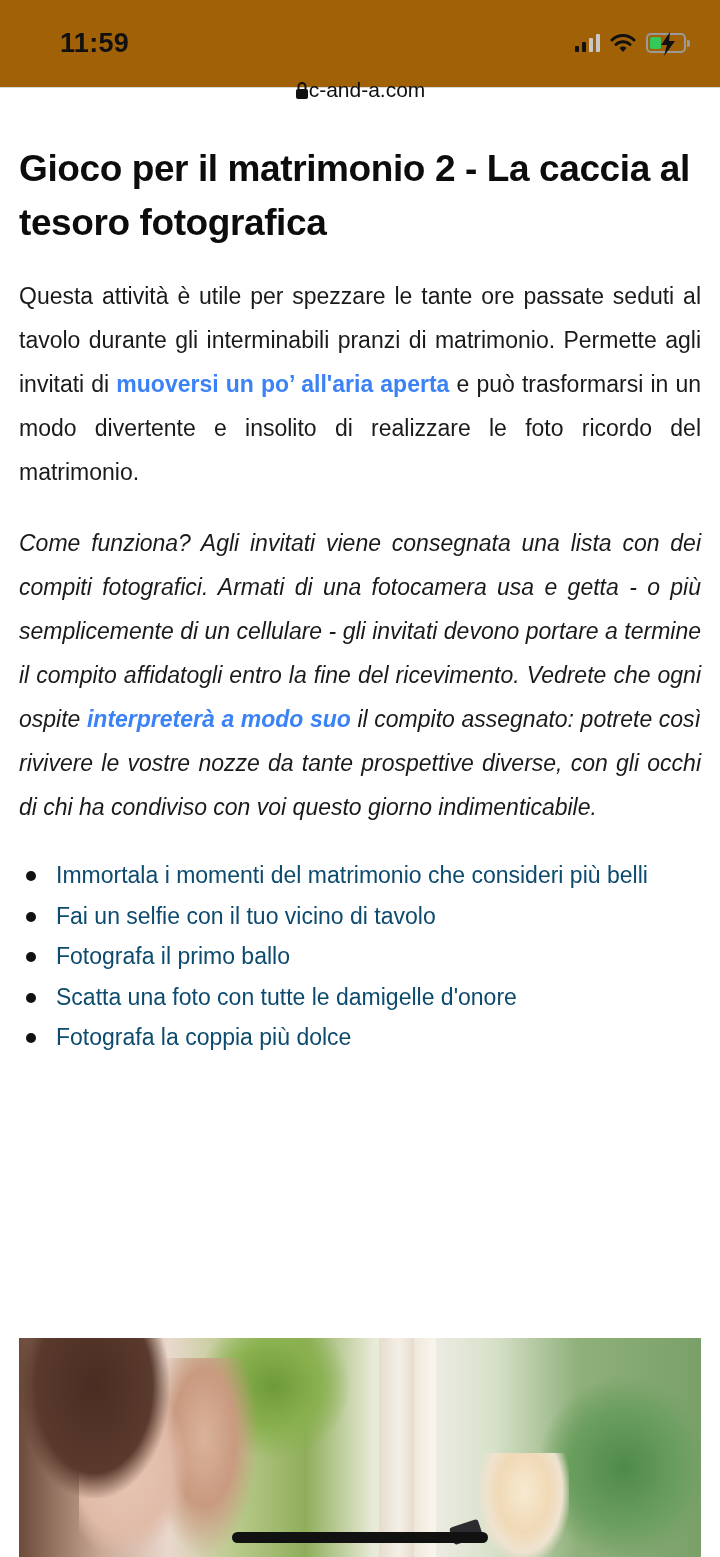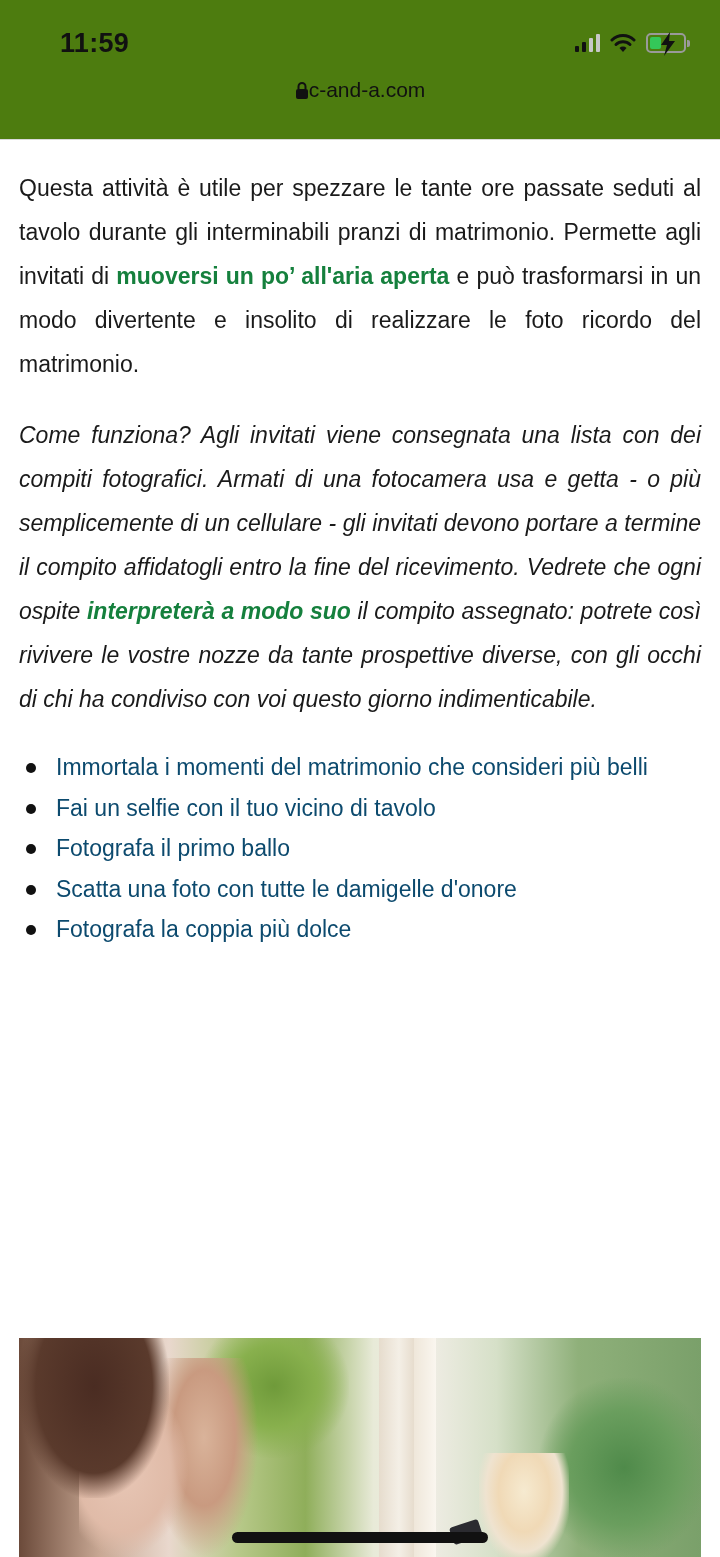--- a/index.html
+++ b/index.html
@@ -1,36 +1,36 @@
 <!DOCTYPE html>
 <html><head>
 <meta charset="utf-8">
 <style>
   * { box-sizing: border-box; margin: 0; padding: 0; }
   html, body { width: 720px; height: 1557px; overflow: hidden; background: #ffffff; }
   body { font-family: "Liberation Sans", sans-serif; color: #111; position: relative; }
 
-  .chrome { position: absolute; left: 0; top: 0; width: 720px; height: 140px; background: #4d7c0f; border-bottom: 1px solid #d9d9d9; }
+  .chrome { position: absolute; left: 0; top: 0; width: 720px; height: 88px; background: #a16207; border-bottom: 1px solid #d9d9d9; }
   .time { position: absolute; left: 60px; top: 28px; font-size: 27px; font-weight: bold; letter-spacing: 0.3px; color: #111; }
   .status-icons { position: absolute; right: 34px; top: 33px; display: flex; align-items: center; gap: 10px; }
   .signal { display: flex; align-items: flex-end; gap: 3px; height: 18px; }
   .signal span { width: 4px; border-radius: 1px; background: #111; }
   .signal span.off { background: #c8c8c8; }
   .battery { position: relative; width: 40px; height: 20px; border: 2px solid #9a9a9a; border-radius: 5px; }
   .battery .fill { position: absolute; left: 2px; top: 2px; width: 11px; height: 12px; background: #34c759; border-radius: 2px; }
   .battery .cap { position: absolute; right: -6px; top: 5px; width: 3px; height: 7px; background: #9a9a9a; border-radius: 0 2px 2px 0; }
   .battery .bolt { position: absolute; left: 11px; top: -3px; }
 
   .url-bar { position: absolute; left: 0; right: 0; top: 78px; display: flex; justify-content: center; align-items: center; gap: 0; font-size: 21px; color: #111; }
 
   .article { position: absolute; left: 19px; top: 142px; width: 682px; }
   .title { font-size: 37px; font-weight: bold; line-height: 54px; letter-spacing: -0.4px; color: #0c0c0c; }
   .para { margin-top: 24px; font-size: 23px; line-height: 44px; text-align: justify; color: #1a1a1a; }
   .para + .para { margin-top: 27px; font-style: italic; }
-  .para b { font-weight: bold; color: #15803d; }
+  .para b { font-weight: bold; color: #3b82f6; }
   .subhead { margin-top: 26px; font-size: 23px; font-weight: bold; line-height: 40px; color: #0c0c0c; letter-spacing: -0.2px; }
   .list { margin-top: 26px; list-style: none; }
   .list li { position: relative; padding-left: 37px; font-size: 23px; line-height: 40.5px; color: #0c4a6e; }
   .list li::before { content: ""; position: absolute; left: 7px; top: 16px; width: 10px; height: 10px; border-radius: 50%; background: #111; }
 
   .photo { position: absolute; left: 19px; top: 1338px; width: 682px; height: 219px; overflow: hidden;
     background: linear-gradient(90deg, #6b4a3a 0%, #c9a995 12%, #e9d8cd 22%, #b8c98a 32%, #8fae5a 42%, #e8ead8 52%, #f0ede5 60%, #d6e0c8 70%, #8fb07a 82%, #7aa06a 100%); }
   .photo .hair { position: absolute; left: 0; top: 0; width: 150px; height: 160px; background: radial-gradient(ellipse at 50% 30%, #4a2c22 0%, #5a3a2c 55%, transparent 72%); }
   .photo .face { position: absolute; left: 60px; top: 40px; width: 110px; height: 180px; background: radial-gradient(ellipse at 40% 50%, #e8c7b6 0%, #e0bba8 50%, transparent 70%); }
   .photo .man { position: absolute; left: 130px; top: 20px; width: 110px; height: 200px; background: radial-gradient(ellipse at 50% 40%, #d9b39a 0%, #c99a80 40%, transparent 70%); }
@@ -71,20 +71,21 @@
   <div class="url-bar">
     <svg width="14" height="18" viewBox="0 0 14 18">
       <path d="M3.5 8 V5.5 A3.5 3.5 0 0 1 10.5 5.5 V8" stroke="#111" stroke-width="2" fill="none"></path>
       <rect x="1" y="8" width="12" height="10" rx="2" fill="#111"></rect>
     </svg>
     <span>c-and-a.com</span>
   </div>
 </div>
 
 <div class="article">
+  <h1 class="title">Gioco per il matrimonio 2 - La caccia al tesoro fotografica</h1>
 
   <p class="para"><span>Questa attività è utile per spezzare le tante ore passate seduti al tavolo durante gli interminabili pranzi di matrimonio. Permette agli invitati di </span><b>muoversi un po’ all'aria aperta</b><span> e può trasformarsi in un modo divertente e insolito di realizzare le foto ricordo del matrimonio.</span></p>
 
   <p class="para"><span>Come funziona? Agli invitati viene consegnata una lista con dei compiti fotografici. Armati di una fotocamera usa e getta - o più semplicemente di un cellulare - gli invitati devono portare a termine il compito affidatogli entro la fine del ricevimento. Vedrete che ogni ospite </span><b>interpreterà a modo suo</b><span> il compito assegnato: potrete così rivivere le vostre nozze da tante prospettive diverse, con gli occhi di chi ha condiviso con voi questo giorno indimenticabile.</span></p>
 
 
   <ul class="list">
     <li>Immortala i momenti del matrimonio che consideri più belli</li>
     <li>Fai un selfie con il tuo vicino di tavolo</li>
     <li>Fotografa il primo ballo</li>

